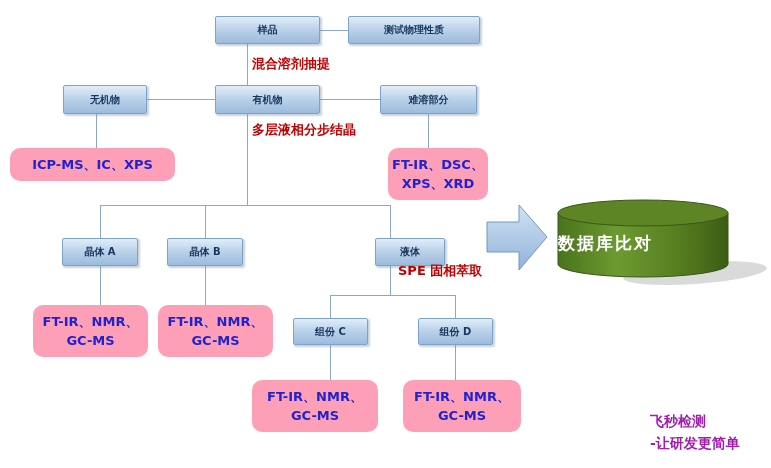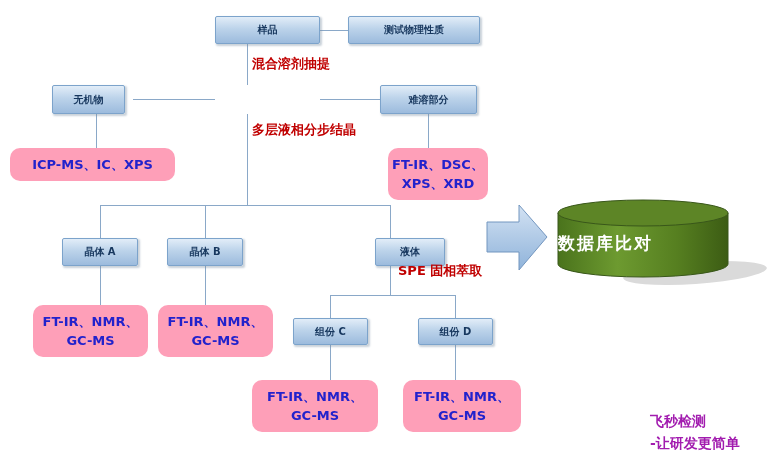--- a/index.html
+++ b/index.html
@@ -49,21 +49,22 @@
   <div class="vline" style="left:205px;top:266px;height:39px"></div>
   <div class="vline" style="left:390px;top:266px;height:29px"></div>
   <div class="hline" style="left:330px;top:295px;width:125px"></div>
   <div class="vline" style="left:330px;top:295px;height:23px"></div>
   <div class="vline" style="left:455px;top:295px;height:23px"></div>
   <div class="vline" style="left:330px;top:345px;height:35px"></div>
   <div class="vline" style="left:455px;top:345px;height:35px"></div>
 
   <div class="node" style="left:215px;top:16px;width:105px;height:28px">样品</div>
   <div class="node" style="left:348px;top:16px;width:132px;height:28px">测试物理性质</div>
-  <div class="node" style="left:52px;top:85px;width:73px;height:29px">无机物</div>
+  <div class="node" style="left:63px;top:85px;width:84px;height:29px">无机物</div>
+  <div class="node" style="left:215px;top:85px;width:105px;height:29px">有机物</div>
   <div class="node" style="left:380px;top:85px;width:97px;height:29px">难溶部分</div>
   <div class="node" style="left:62px;top:238px;width:76px;height:28px">晶体 A</div>
   <div class="node" style="left:167px;top:238px;width:76px;height:28px">晶体 B</div>
   <div class="node" style="left:375px;top:238px;width:70px;height:28px">液体</div>
   <div class="node" style="left:293px;top:318px;width:75px;height:27px">组份 C</div>
   <div class="node" style="left:418px;top:318px;width:75px;height:27px">组份 D</div>
 
   <div class="analysis" style="left:10px;top:148px;width:165px;height:33px">
     <span>ICP-MS、IC、XPS</span>
   </div>

